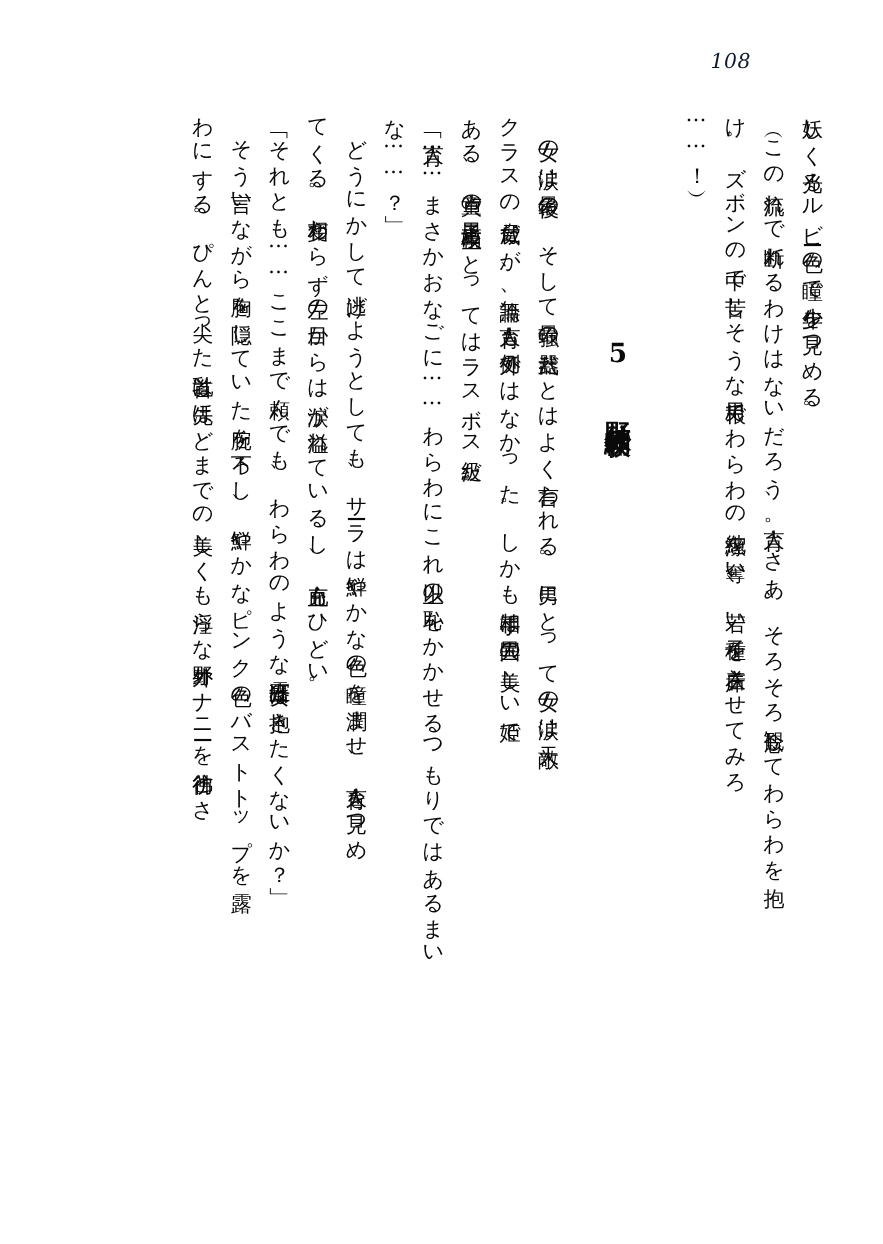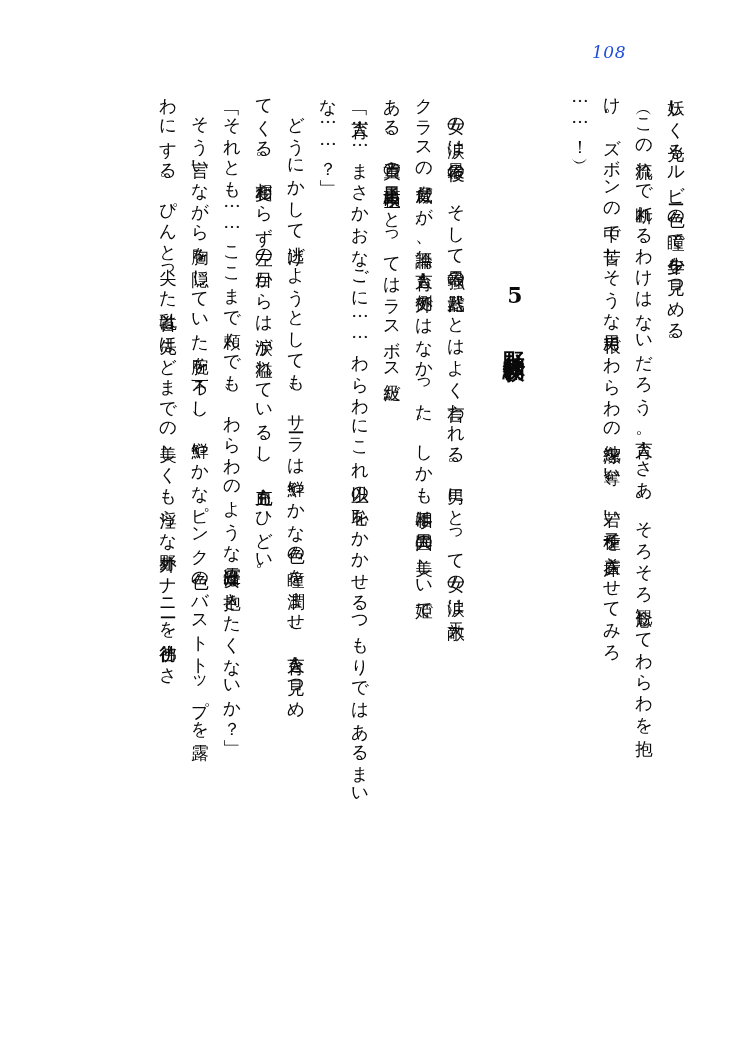--- a/index.html
+++ b/index.html
@@ -17,21 +17,21 @@
     color: #0b0b0b;
   }
   
   #page-number {
     position: absolute;
     top: 42px;
     right: 110px;
     font-family: "DejaVu Serif", "Liberation Serif", serif;
     font-style: italic;
     font-size: 17px;
-    color: #1d4ed8;
+    color: #0f172a;
     letter-spacing: 0.5px;
   }
 
   
   #body-text {
     position: absolute;
     top: 86px;
     left: 70px;
     right: 52px;
     height: 880px;

